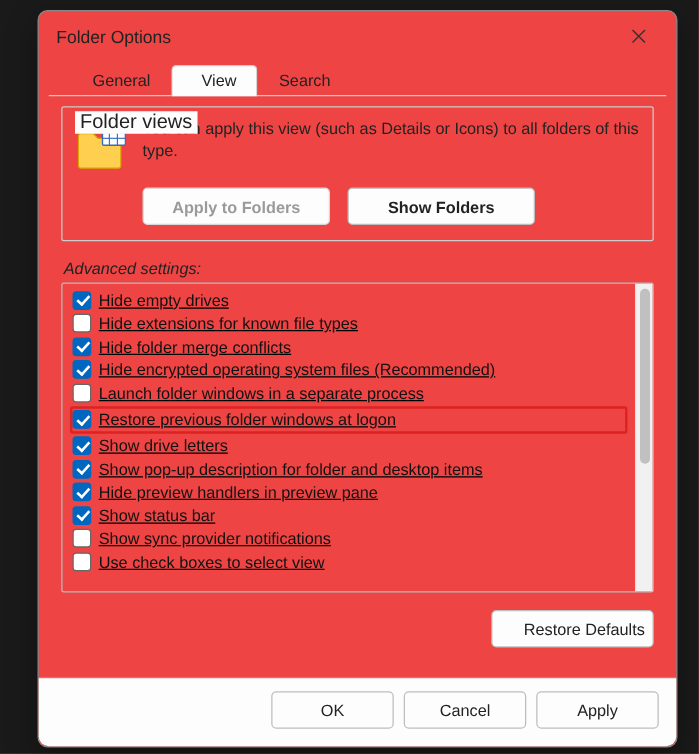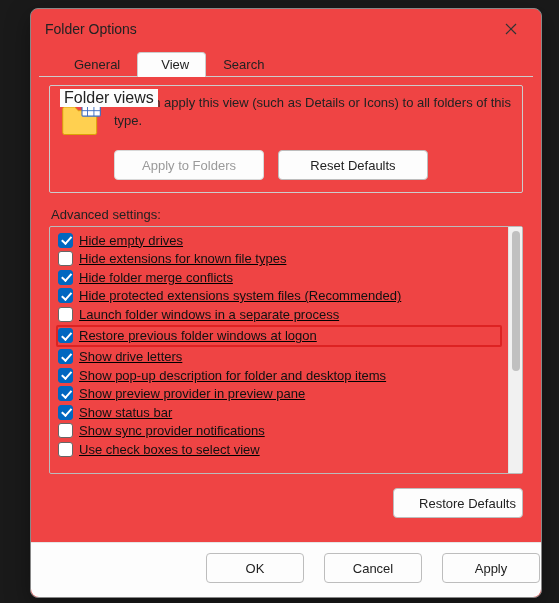--- a/index.html
+++ b/index.html
@@ -39,29 +39,29 @@
     border: 1px solid #ccc; border-radius: 2px; padding: 8px 10px 12px; margin-bottom: 14px;
     position: relative;
   }
   .fieldset-legend {
     position: absolute; top: -9px; left: 10px; background: #fdfdfd; padding: 0 4px;
     font-size: 16px; color: #222; margin-top: 12px;
   }
   .fv-row { display: flex; gap: 10px; align-items: flex-start; }
   .folder-icon { width: 44px; height: 44px; flex: none; margin-top: 2px; }
   .fv-text { font-size: 13px; color: #222; line-height: 1.35; }
-  .fv-buttons { display: flex; gap: 14px; margin-top: 10px; margin-left: 54px; }
+  .fv-buttons { display: flex; gap: 14px; margin-top: 10px; margin-left: 54px; font-weight: bold; }
   .btn {
     min-width: 150px; height: 30px; border: 1px solid #bdbdbd; background: #fdfdfd;
     border-radius: 4px; font-size: 13px; color: #222; cursor: pointer;
     display: inline-flex; align-items: center; justify-content: center;
   }
   .btn.disabled { color: #9a9a9a; border-color: #d8d8d8; cursor: default; }
 
-  .adv-label { font-size: 13px; color: #222; margin: 4px 0 4px 2px; }
+  .adv-label { font-size: 13px; color: #222; margin: 4px 0 4px 2px; font-style: italic; }
 
   .listbox {
     border: 1px solid #bbb; border-radius: 2px; height: 248px; position: relative;
     display: flex;
   }
   .list-inner { flex: 1; overflow: hidden; padding: 4px 0 4px 6px; }
   .scrollbar-track {
     width: 14px; background: #f1f1f1; border-left: 1px solid #e2e2e2;
     display: flex; flex-direction: column; align-items: center; padding: 2px 0;
   }
@@ -88,22 +88,22 @@
     content: ""; width: 4px; height: 8px; border: solid #fff;
     border-width: 0 2px 2px 0; transform: rotate(42deg) translateY(-1px);
   }
   .row-label { white-space: nowrap; color: #111; }
 
   .restore-row { display: flex; justify-content: flex-end; margin-top: 14px; }
   .restore-row .btn { min-width: 130px; padding-left: 19px; }
 
   .footer {
     position: absolute; bottom: 0; left: 0; right: 0;
-    display: flex; justify-content: flex-end; gap: 20px;
-    padding: 10px 1px 14px; border-top: 1px solid #e6e6e6;
+    display: flex; justify-content: flex-end; gap: 8px;
+    padding: 10px 14px 14px; border-top: 1px solid #e6e6e6;
     background: #fdfdfd; border-radius: 0 0 8px 8px;
   }
   .footer .btn { min-width: 98px; }
 </style>
 </head>
 <body>
 
 <div class="dialog">
 
   <div class="titlebar">
@@ -132,21 +132,21 @@
           <rect x="24" y="6" width="20" height="16" rx="1" fill="#fff" stroke="#3a6bbf" stroke-width="1.2"></rect>
           <line x1="24" y1="11" x2="44" y2="11" stroke="#3a6bbf" stroke-width="1"></line>
           <line x1="24" y1="16" x2="44" y2="16" stroke="#3a6bbf" stroke-width="1"></line>
           <line x1="30" y1="6" x2="30" y2="22" stroke="#3a6bbf" stroke-width="1"></line>
           <line x1="37" y1="6" x2="37" y2="22" stroke="#3a6bbf" stroke-width="1"></line>
         </svg>
         <div class="fv-text">You can apply this view (such as Details or Icons) to all folders of this type.</div>
       </div>
       <div class="fv-buttons">
         <div class="btn disabled">Apply to Folders</div>
-        <div class="btn">Reset Defaults</div>
+        <div class="btn">Show Folders</div>
       </div>
     </div>
 
     <div class="adv-label">Advanced settings:</div>
 
     <div class="listbox">
       <div class="list-inner" id="adv-list">
           <div class="row">
             <span class="chk checked"></span>
             <span class="row-label">Hide empty drives</span>
@@ -154,41 +154,41 @@
           <div class="row">
             <span class="chk"></span>
             <span class="row-label">Hide extensions for known file types</span>
           </div>
           <div class="row">
             <span class="chk checked"></span>
             <span class="row-label">Hide folder merge conflicts</span>
           </div>
           <div class="row">
             <span class="chk checked"></span>
-            <span class="row-label">Hide protected extensions system files (Recommended)</span>
+            <span class="row-label">Hide encrypted operating system files (Recommended)</span>
           </div>
           <div class="row">
             <span class="chk"></span>
             <span class="row-label">Launch folder windows in a separate process</span>
           </div>
           <div class="row highlight">
             <span class="chk checked"></span>
             <span class="row-label">Restore previous folder windows at logon</span>
           </div>
           <div class="row">
             <span class="chk checked"></span>
             <span class="row-label">Show drive letters</span>
           </div>
           <div class="row">
             <span class="chk checked"></span>
             <span class="row-label">Show pop-up description for folder and desktop items</span>
           </div>
           <div class="row">
             <span class="chk checked"></span>
-            <span class="row-label">Show preview provider in preview pane</span>
+            <span class="row-label">Hide preview handlers in preview pane</span>
           </div>
           <div class="row">
             <span class="chk checked"></span>
             <span class="row-label">Show status bar</span>
           </div>
           <div class="row">
             <span class="chk"></span>
             <span class="row-label">Show sync provider notifications</span>
           </div>
           <div class="row">

